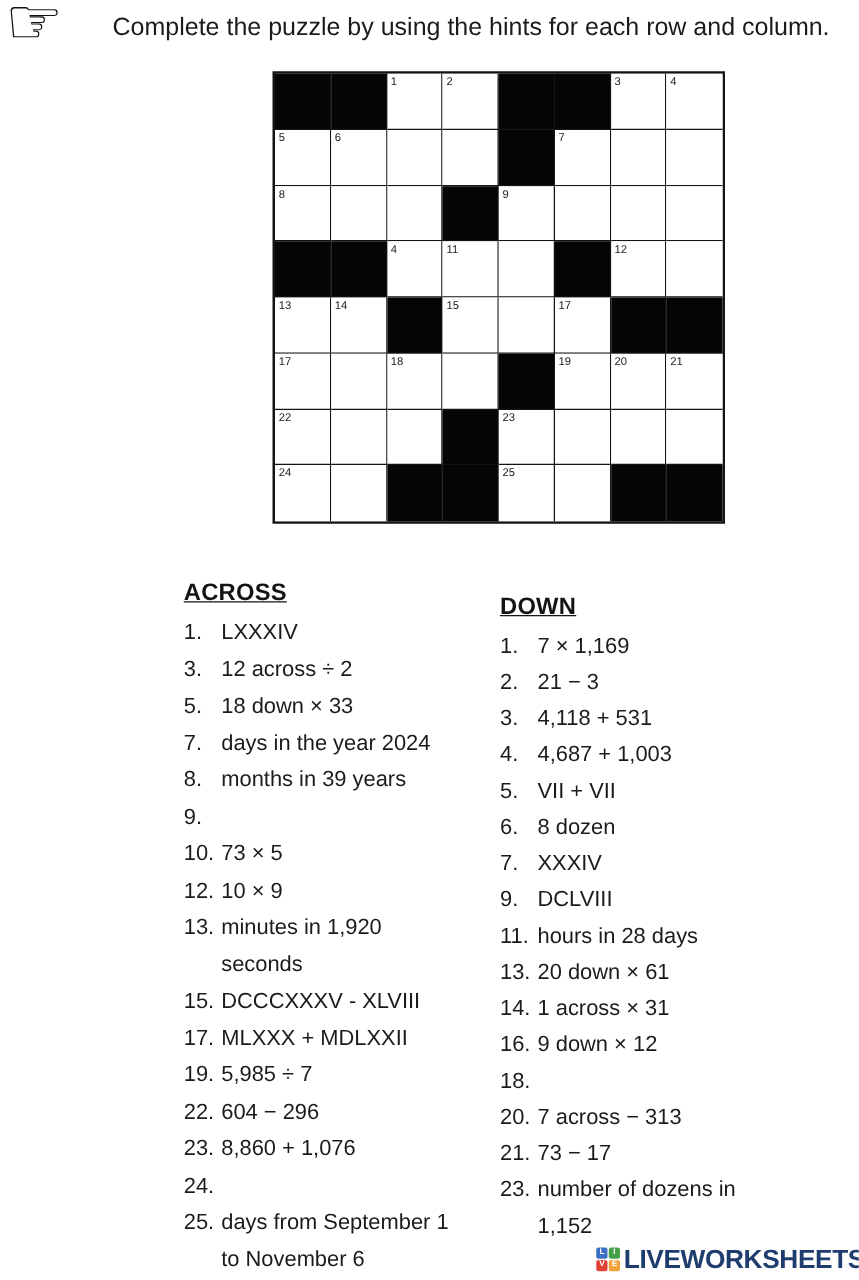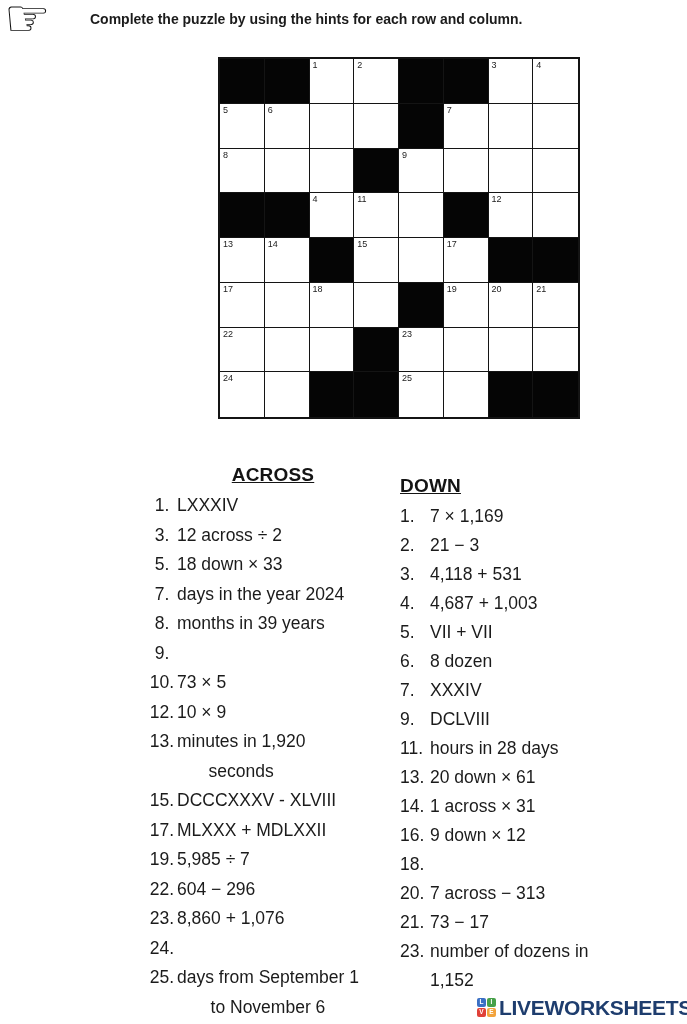--- a/index.html
+++ b/index.html
@@ -5,42 +5,42 @@
   html,body{margin:0;padding:0;}
   body{
     width:687px;height:1024px;position:relative;background:#ffffff;
     font-family:"Liberation Sans", sans-serif;color:#1b1b1b;overflow:hidden;
   }
   
   .hand{
     position:absolute;left:4px;top:-10px;font-size:52px;line-height:56px;color:#111;
   }
   .instruction{
-    position:absolute;left:90px;top:11px;font-size:14px;color:#1b1b1b;font-weight:bold;
+    position:absolute;left:90px;top:11px;font-size:20px;color:#1b1b1b;
   }
   
   .grid{
     position:absolute;left:218px;top:57px;width:358px;height:358px;
     border:2px solid #141414;display:grid;
     grid-template-columns:repeat(8,1fr);grid-template-rows:repeat(8,1fr);
     background:#fff;
   }
   .cell{
     position:relative;background:#ffffff;
     border-right:1px solid #141414;border-bottom:1px solid #141414;
   }
   .cell:nth-child(8n){border-right:none;}
   .cell:nth-child(n+57){border-bottom:none;}
   .cell.black{background:#050505;}
   .cell .n{
     position:absolute;top:1px;left:3px;font-size:9px;line-height:10px;color:#222;
   }
   
   .clue-col{position:absolute;}
-  .clue-col.across{left:147px;top:464px;width:252px;text-align:center;}
+  .clue-col.across{left:147px;top:464px;width:252px;}
   .clue-col.down{left:400px;top:475px;width:268px;}
   .clue-head{
     font-size:19px;font-weight:bold;text-decoration:underline;
     margin:0 0 5px 0;color:#141414;letter-spacing:.2px;
   }
   ul.clues{list-style:none;margin:0;padding:0;}
   ul.clues li{display:flex;font-size:17.5px;color:#1b1b1b;}
   .across ul.clues li{line-height:29.5px;}
   .down ul.clues li{line-height:29px;}
   .clue-num{width:30px;flex-shrink:0;}

